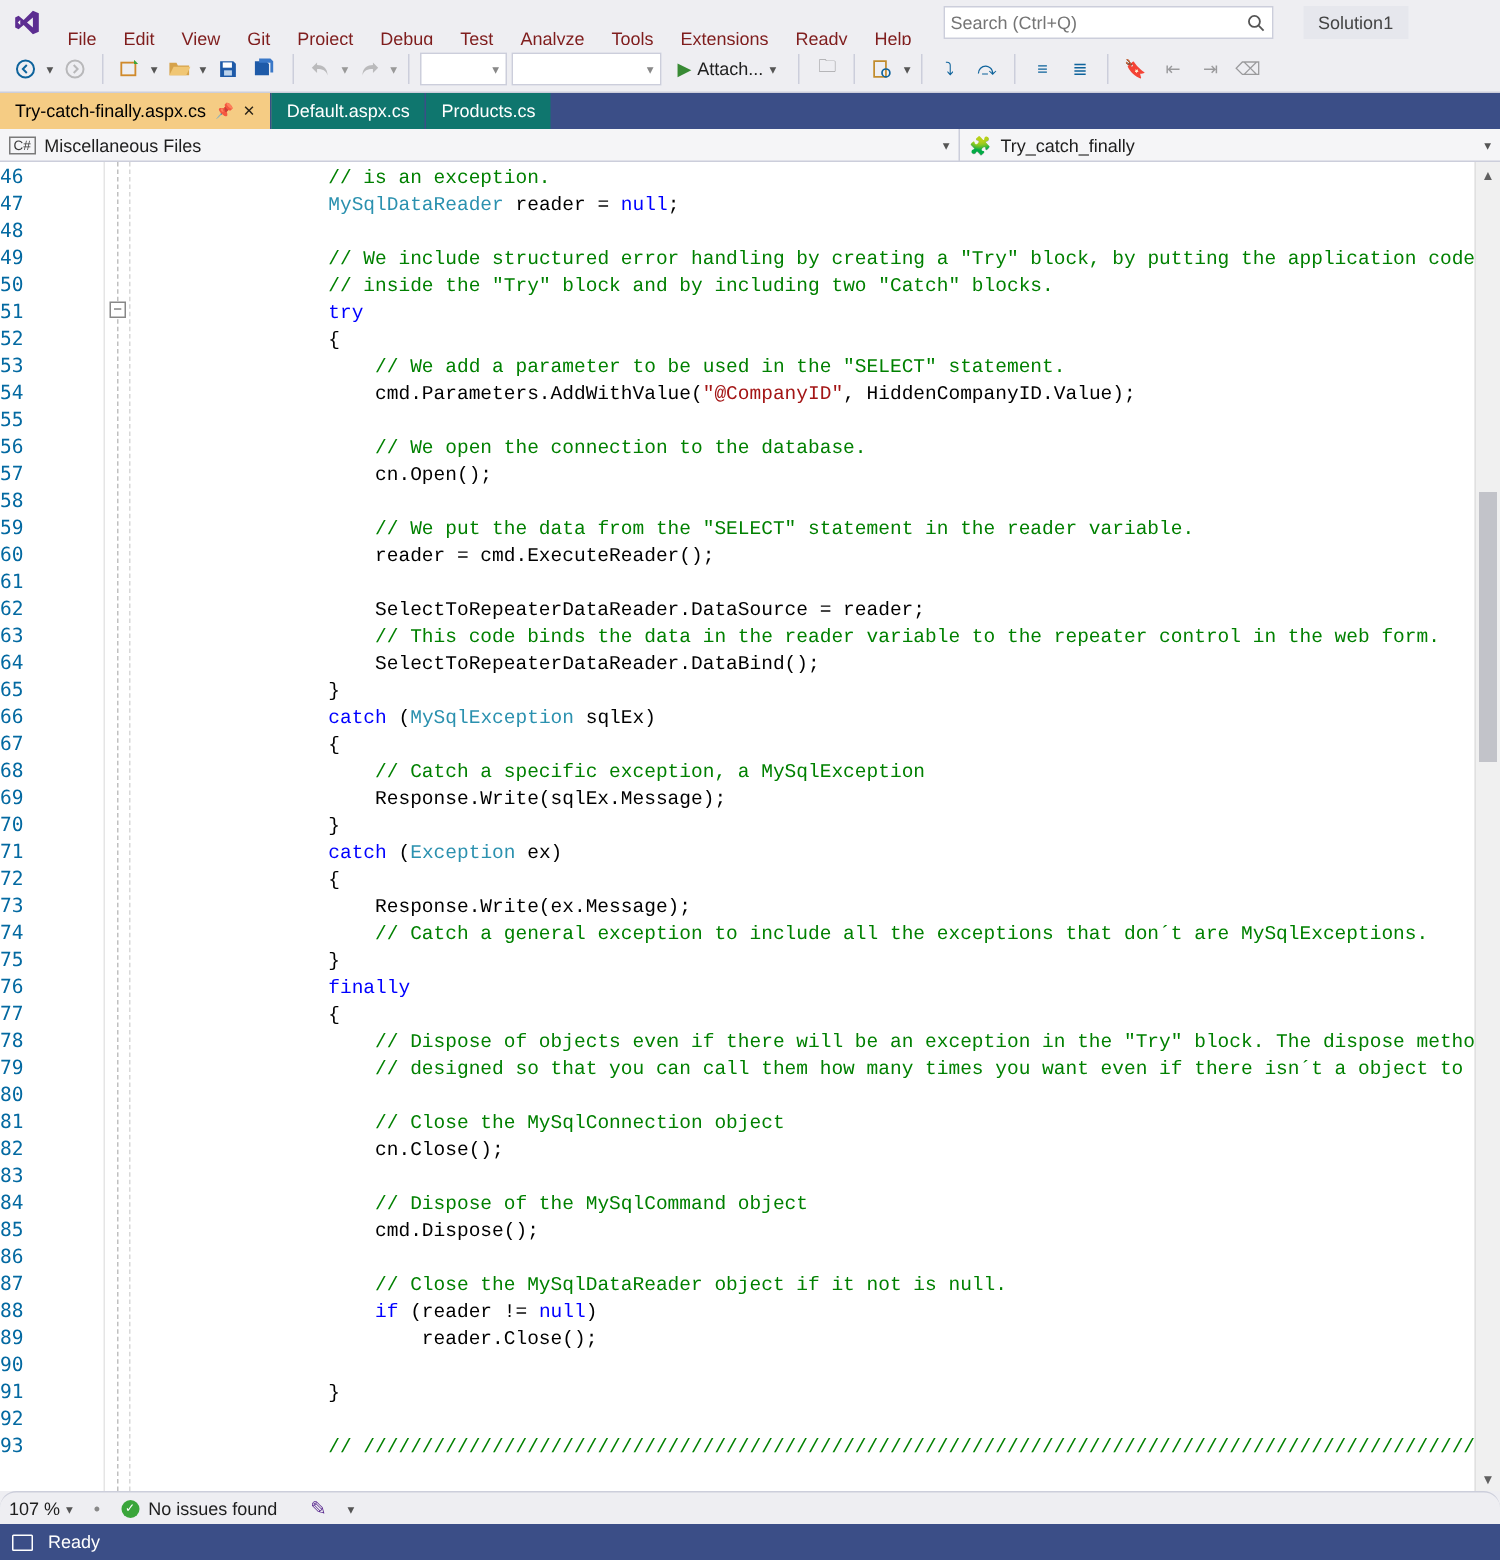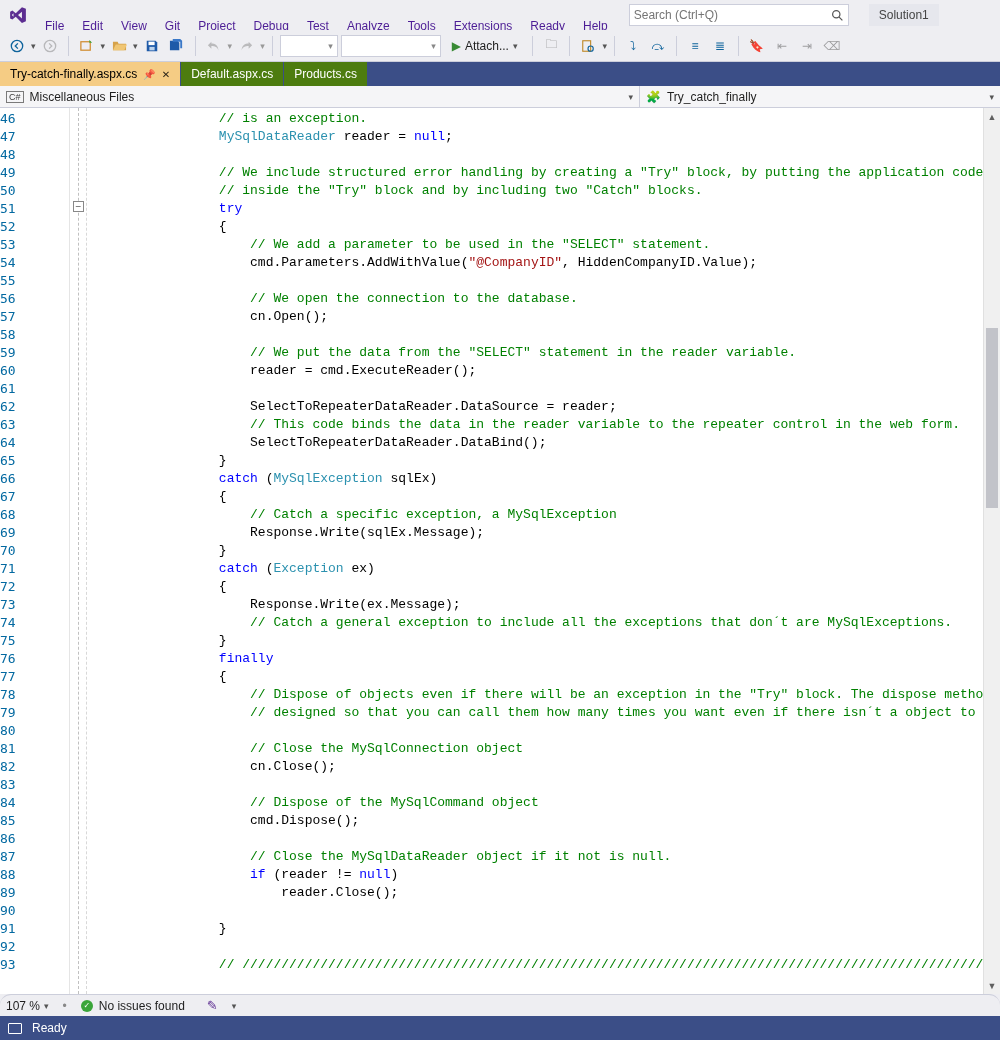--- a/index.html
+++ b/index.html
@@ -22,21 +22,21 @@
     padding: 0 6px;
     gap: 2px;
   }
   .logo {
     width: 20px; height: 20px;
     margin: 0 6px 0 2px;
     display: flex; align-items: center; justify-content: center;
   }
   .menubar .menu-item {
     padding: 4px 9px;
-    color: #4c1d95;
+    color: #7f1d1d;
     cursor: default;
     margin-top: 22px;
   }
   .searchbox {
     margin-left: 10px;
     height: 22px;
     width: 220px;
     background: #fff;
     border: 1px solid #cccedb;
     display: flex;
@@ -87,21 +87,21 @@
     height: 24px;
     background: #3b4e87;
     display: flex;
     align-items: stretch;
   }
   .doc-tab {
     display:flex; align-items:center; gap:6px;
     padding: 0 10px;
     font-size: 12px;
     color: #fff;
-    background: #4d7c0f;
+    background: #0f766e;
     border-right: 1px solid #3b4e87;
     cursor: default;
   }
   .doc-tab.active {
     background: #f5cc84;
     color: #000;
   }
   .doc-tab .pin, .doc-tab .close { font-size:10px; opacity:.85; }
   
   .navbar {

